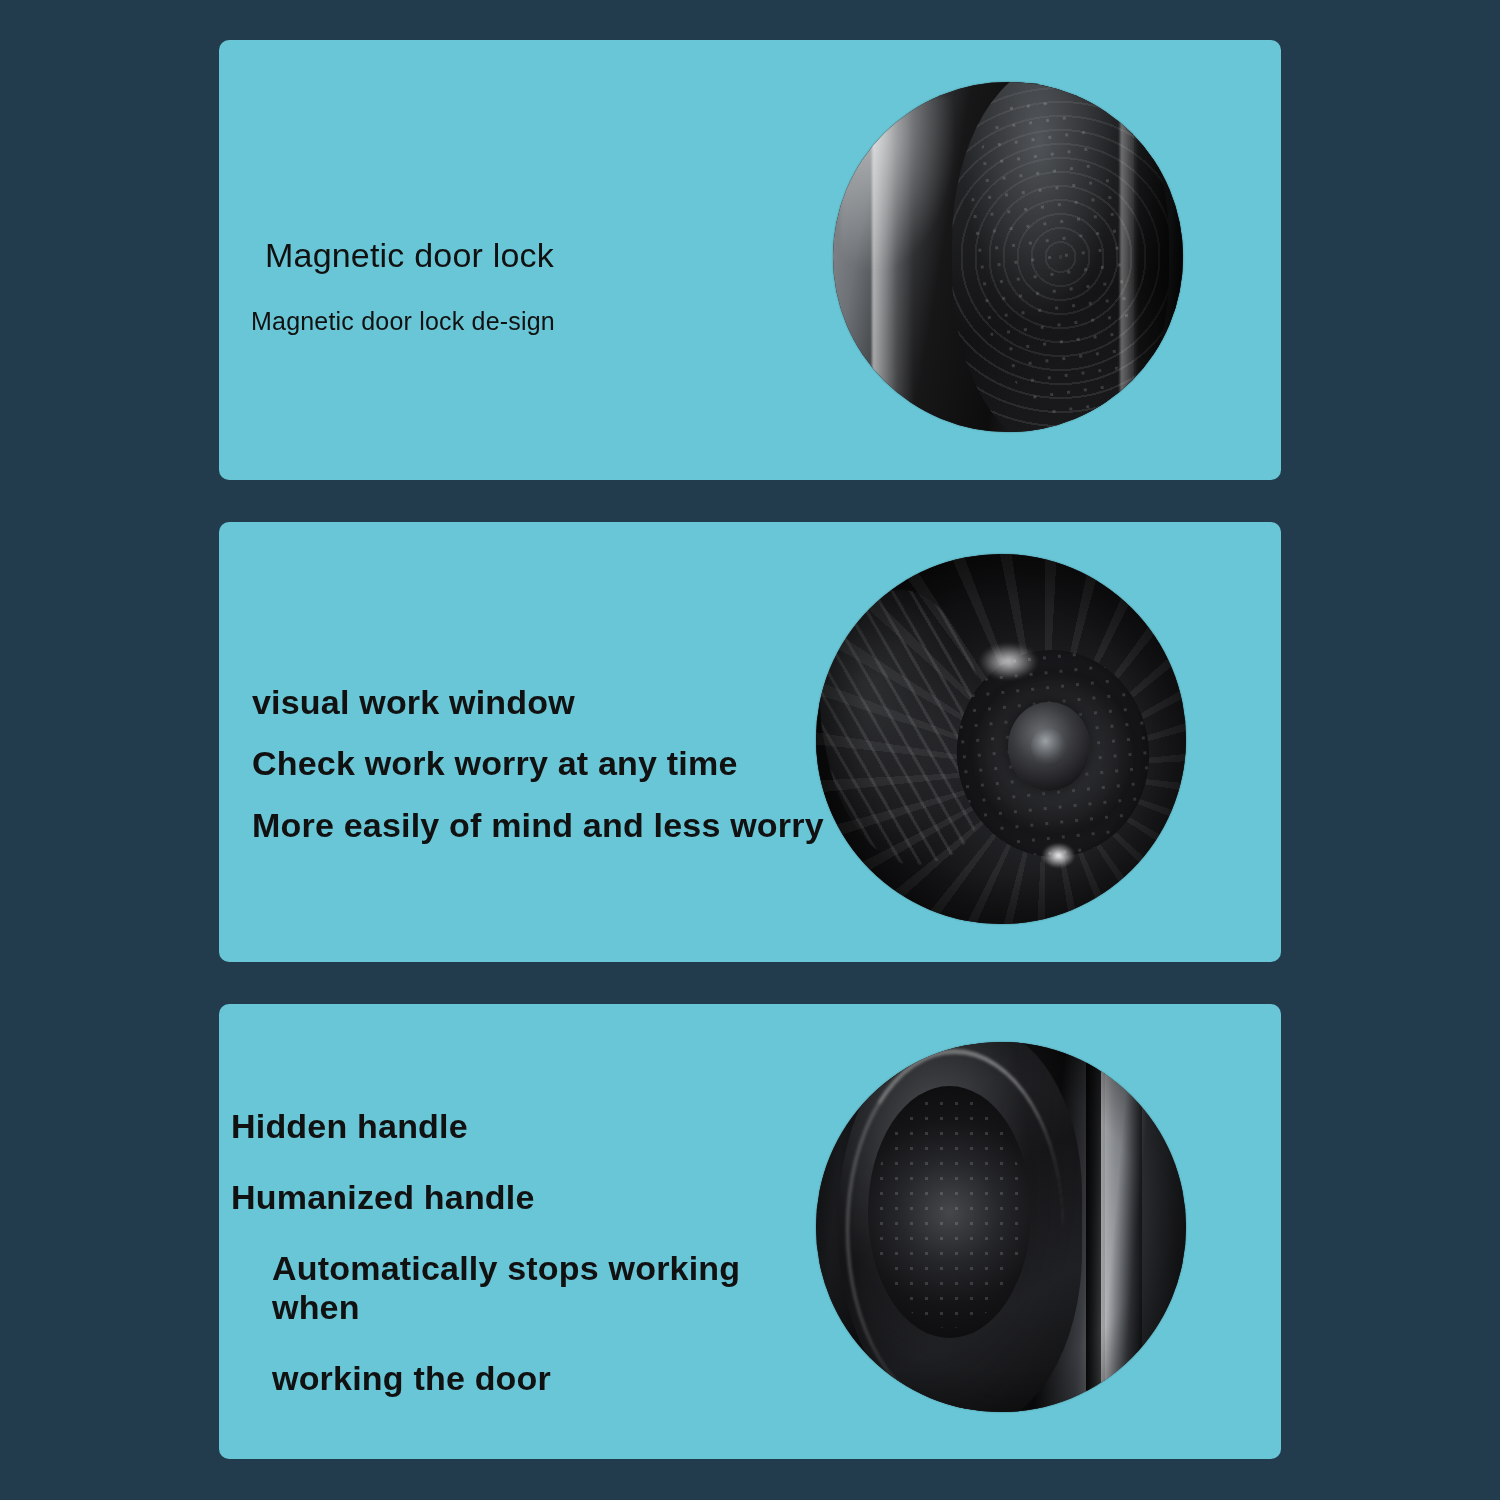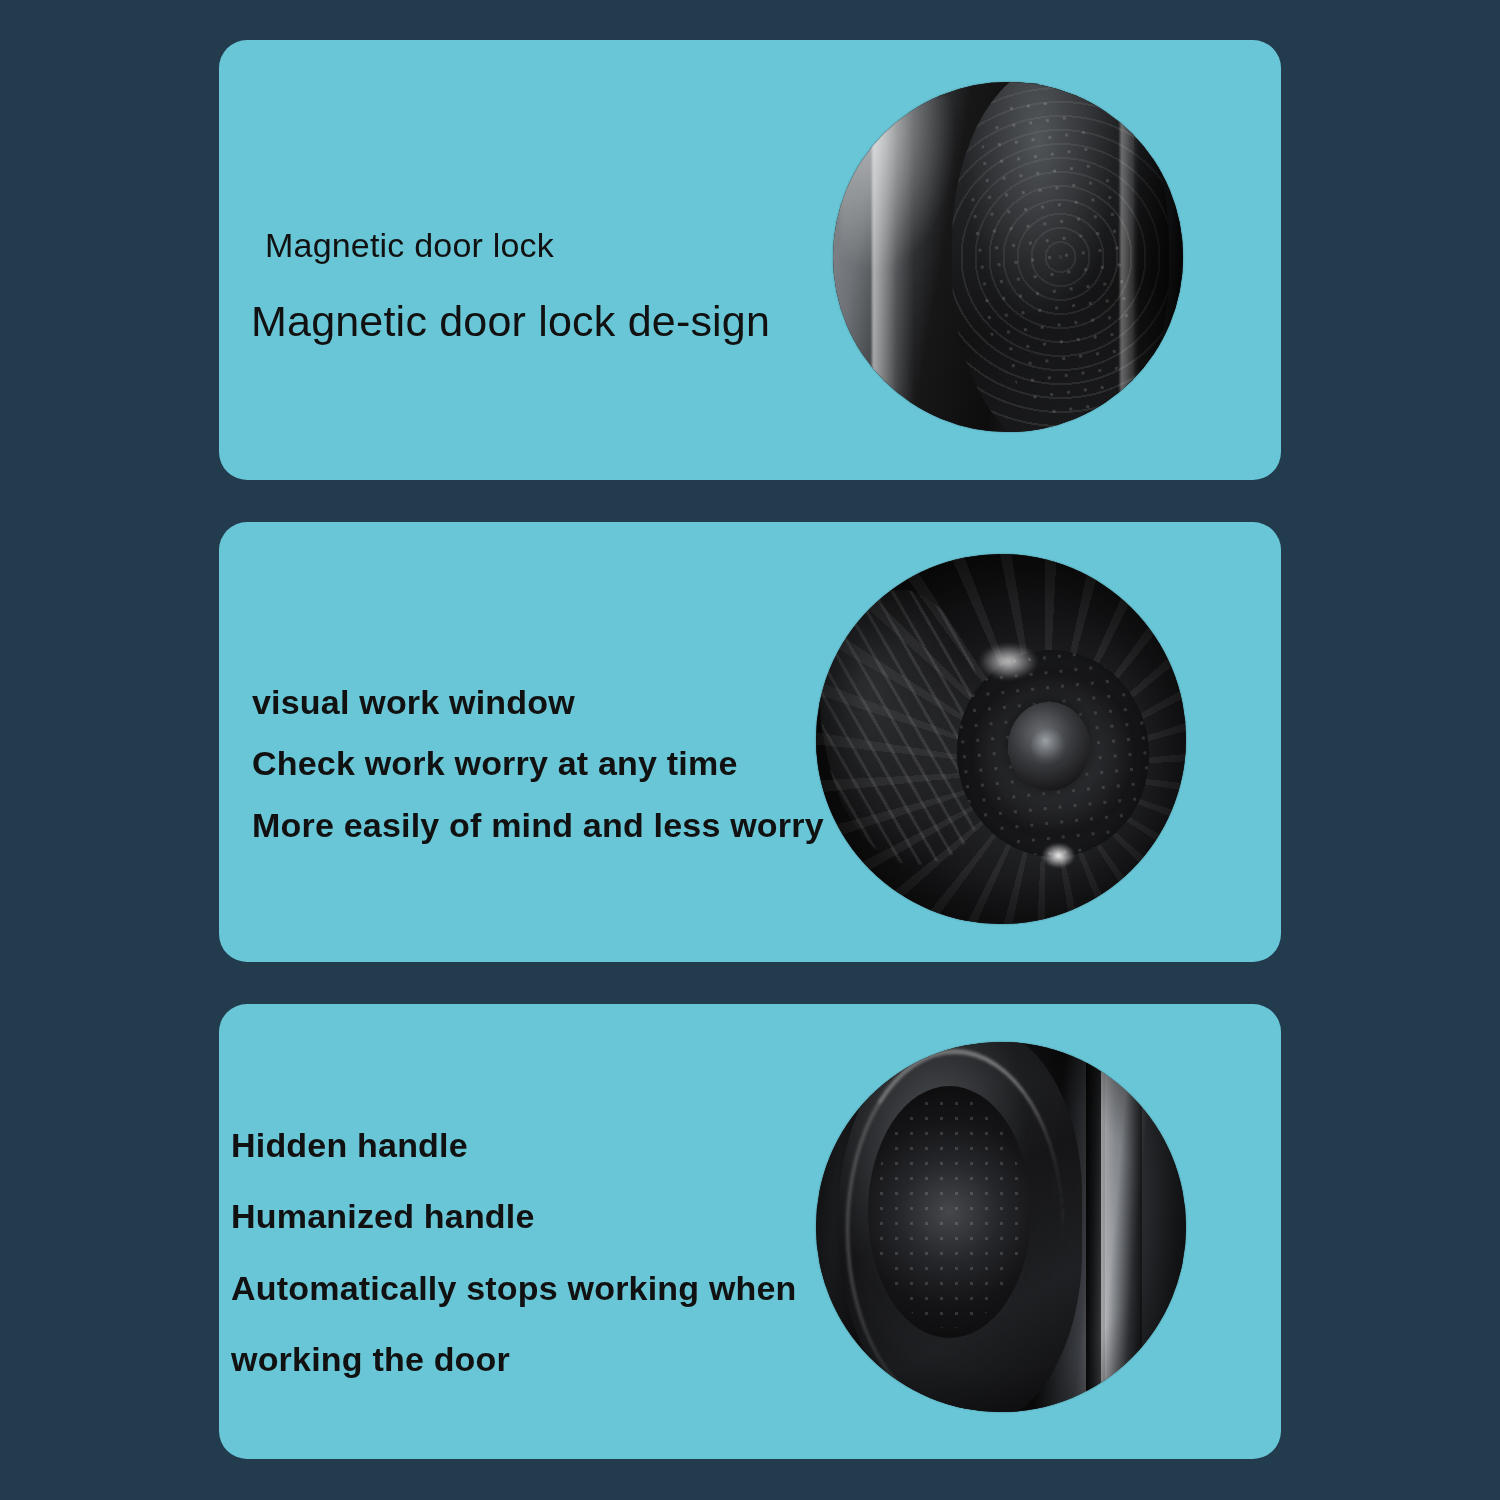--- a/index.html
+++ b/index.html
@@ -22,21 +22,21 @@
     padding: 40px 0 0 0;
     display: flex;
     flex-direction: column;
     align-items: center;
     gap: 42px;
   }
   .card {
     position: relative;
     width: 1062px;
     background: #69c6d6;
-    border-radius: 28px;
+    border-radius: 10px;
     box-sizing: border-box;
     overflow: hidden;
     display: flex;
     flex-direction: row;
     align-items: center;
   }
   .card-1 { height: 440px; }
   .card-2 { height: 440px; }
   .card-3 { height: 455px; }
 
@@ -65,25 +65,25 @@
     gap: 32px;
   }
 
   .line {
     color: #111111;
     font-weight: 500;
     letter-spacing: 0.2px;
     line-height: 1.15;
     white-space: nowrap;
   }
-  .card-1 .line { font-size: 43px; }
+  .card-1 .line { font-size: 25px; }
   .card-1 .line.l1 { padding-left: 14px; font-size: 34px; }
   .card-2 .line { font-size: 34px; font-weight: 600; }
   .card-3 .line { font-size: 34px; font-weight: 600; }
-  .card-3 .line.wrap { white-space: normal; }
+  .card-3 .line.wrap { white-space: normal; margin-left: 41px; }
 
   
   .photo {
     position: absolute;
     border-radius: 50%;
     overflow: hidden;
     background: #1b1b1d;
     box-shadow: 0 0 2px rgba(0,0,0,0.4);
   }
   .photo-1 {

